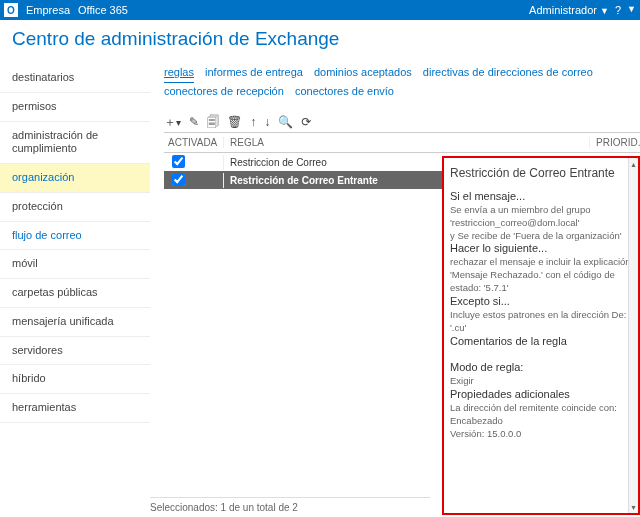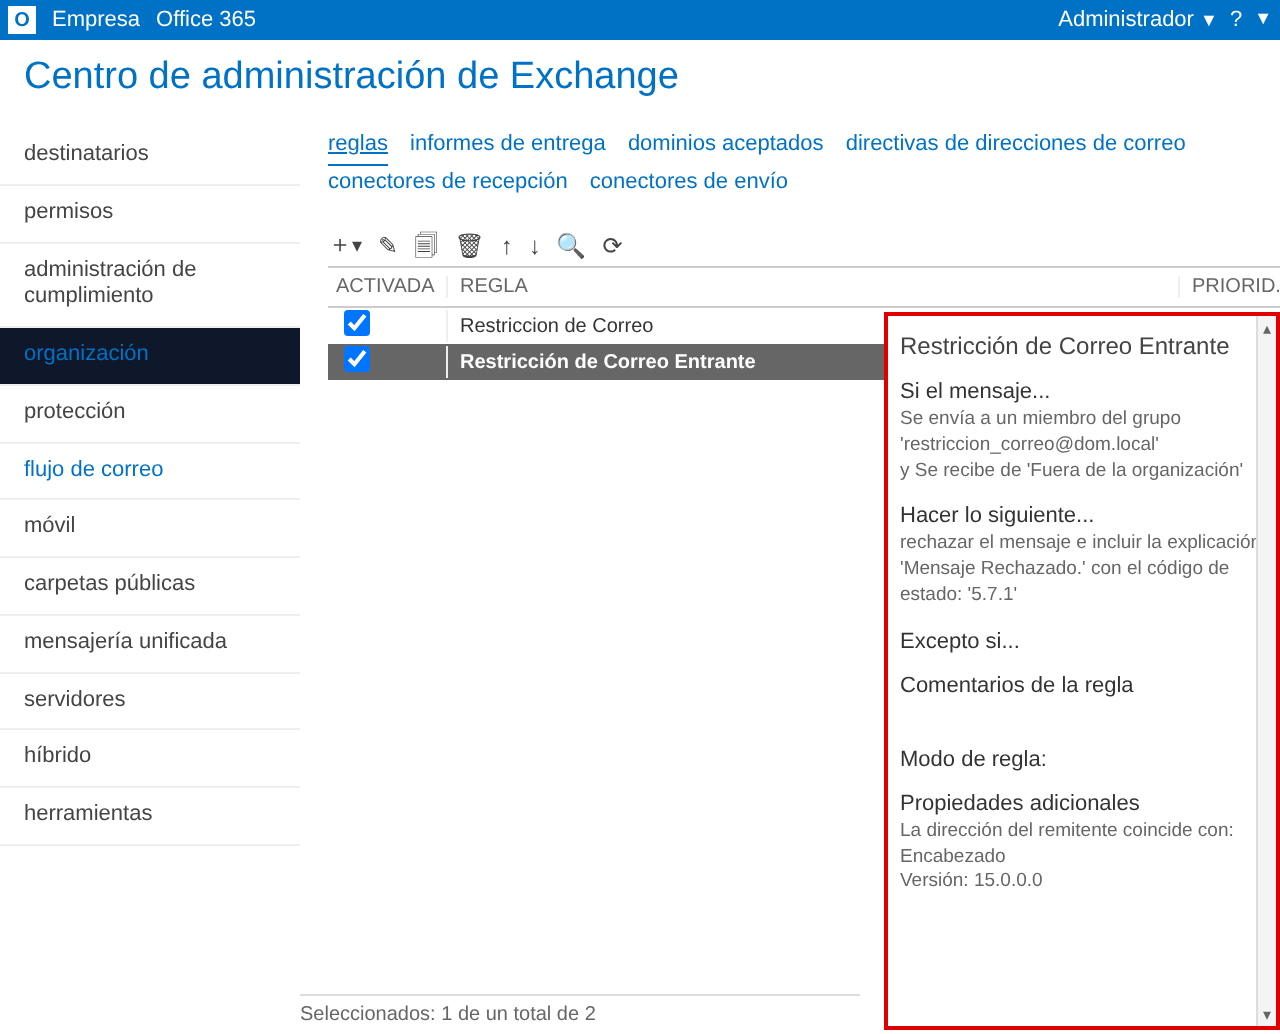--- a/index.html
+++ b/index.html
@@ -59,21 +59,21 @@
     color: #444;
     font-size: 11px;
     cursor: pointer;
     border-bottom: 1px solid #eee;
     line-height: 1.25;
   }
   .sidebar .item.active {
     color: #0072c6;
   }
   .sidebar .item.highlight {
-    background: #0f172a;
+    background: #fef9c3;
   }
 
   .main {
     flex: 1;
     display: flex;
     flex-direction: column;
     padding: 4px 0 0 14px;
     position: relative;
     overflow: hidden;
   }
@@ -147,21 +147,20 @@
     color: #444;
   }
   .details .d-title {
     color: #444;
     font-size: 12px;
     margin-bottom: 10px;
   }
   .details .section-head {
     color: #333;
     font-size: 11px;
-    margin-top: 10px;
     margin-bottom: 2px;
   }
   .details .section-body {
     color: #666;
     font-size: 9.5px;
     line-height: 1.35;
   }
   .details-scroll {
     position: absolute;
     right: 0; top: 0; bottom: 0;
@@ -270,25 +269,27 @@
       <div class="section-head">Si el mensaje...</div>
       <div class="section-body">
         <span>Se envía a un miembro del grupo 'restriccion_correo@dom.local'</span><br>
         <span>y Se recibe de 'Fuera de la organización'</span>
       </div>
 
       <div class="section-head">Hacer lo siguiente...</div>
       <div class="section-body">rechazar el mensaje e incluir la explicación 'Mensaje Rechazado.' con el código de estado: '5.7.1'</div>
 
       <div class="section-head">Excepto si...</div>
+      <div class="section-body">Incluye estos patrones en la dirección De: '.cu'</div>
 
       <div class="section-head">Comentarios de la regla</div>
       <div class="section-body">&nbsp;</div>
 
       <div class="section-head">Modo de regla:</div>
+      <div class="section-body">Exigir</div>
 
       <div class="section-head">Propiedades adicionales</div>
       <div class="section-body">La dirección del remitente coincide con: Encabezado</div>
 
       <div class="section-body" style="margin-top:0;">Versión: 15.0.0.0</div>
 
       <div class="details-scroll">
         <div class="arrow">▴</div>
         <div style="flex:1"></div>
         <div class="arrow" style="position:absolute;bottom:0;width:100%;">▾</div>

